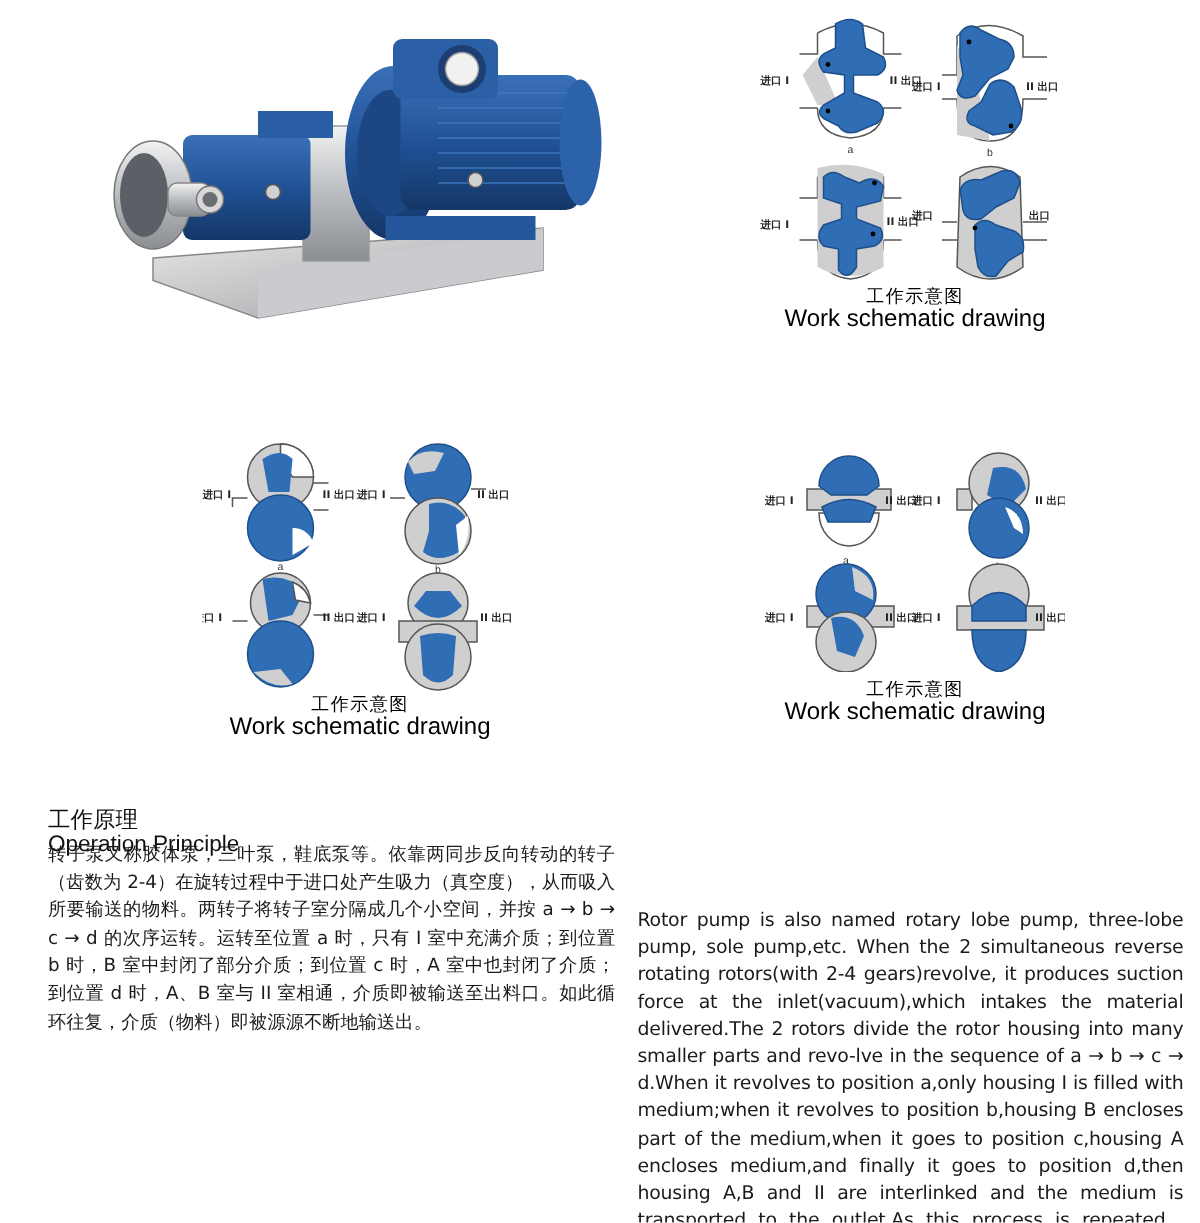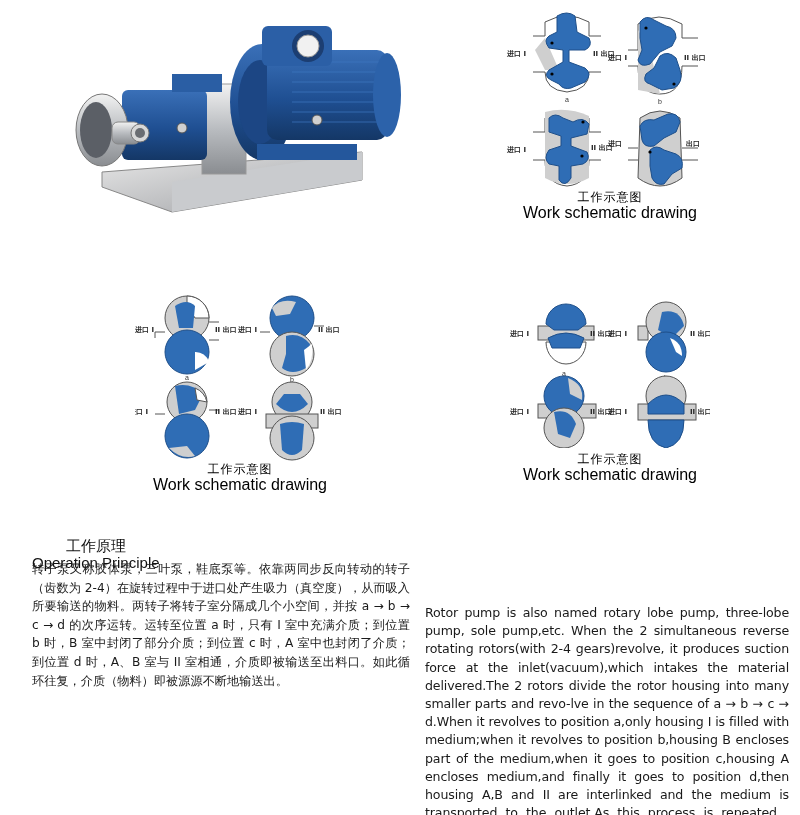--- a/index.html
+++ b/index.html
@@ -5,21 +5,21 @@
   html,body{margin:0;padding:0;background:#ffffff;}
   body{width:800px;height:815px;position:relative;overflow:hidden;font-family:"DejaVu Sans","Liberation Sans",sans-serif;color:#1a1a1a;}
   .abs{position:absolute;}
   .photo{left:62px;top:12px;width:380px;height:210px;}
   .schem{position:absolute;}
   .caption{position:absolute;text-align:center;color:#000000;}
   .caption .cn{font-size:12px;line-height:15px;letter-spacing:1px;}
   .caption .en{font-size:16px;line-height:15px;font-family:Liberation Sans, sans-serif;}
   .cell-label{font-family:"Liberation Sans",sans-serif;font-size:7px;fill:#333;}
   .port-label{font-size:7px;fill:#222;font-weight:bold;}
-  .sec-title-cn{left:32px;top:538px;font-size:15px;line-height:17px;color:#111;margin-left:34px;}
+  .sec-title-cn{left:32px;top:538px;font-size:15px;line-height:17px;color:#111;}
   .sec-title-en{left:32px;top:554px;font-size:15px;line-height:17px;color:#111;font-family:"Liberation Sans",sans-serif;}
   .cn-body{left:32px;top:560px;width:378px;font-size:12.2px;line-height:18.6px;color:#1a1a1a;text-align:justify;}
   .en-body{left:425px;top:574px;width:364px;font-size:12.6px;line-height:18.2px;color:#1a1a1a;text-align:justify;font-family:"DejaVu Sans",sans-serif;letter-spacing:-0.15px;margin-top:30px;}
 </style>
 </head>
 <body>
 
 <div class="abs photo">
   <svg width="380" height="210" viewBox="0 0 380 210">
     <defs>

